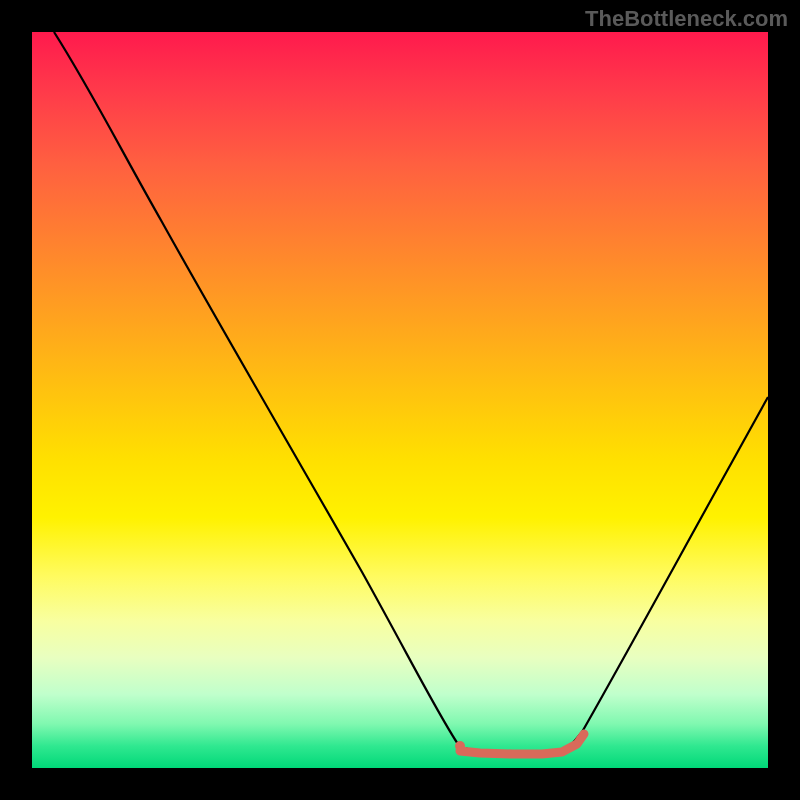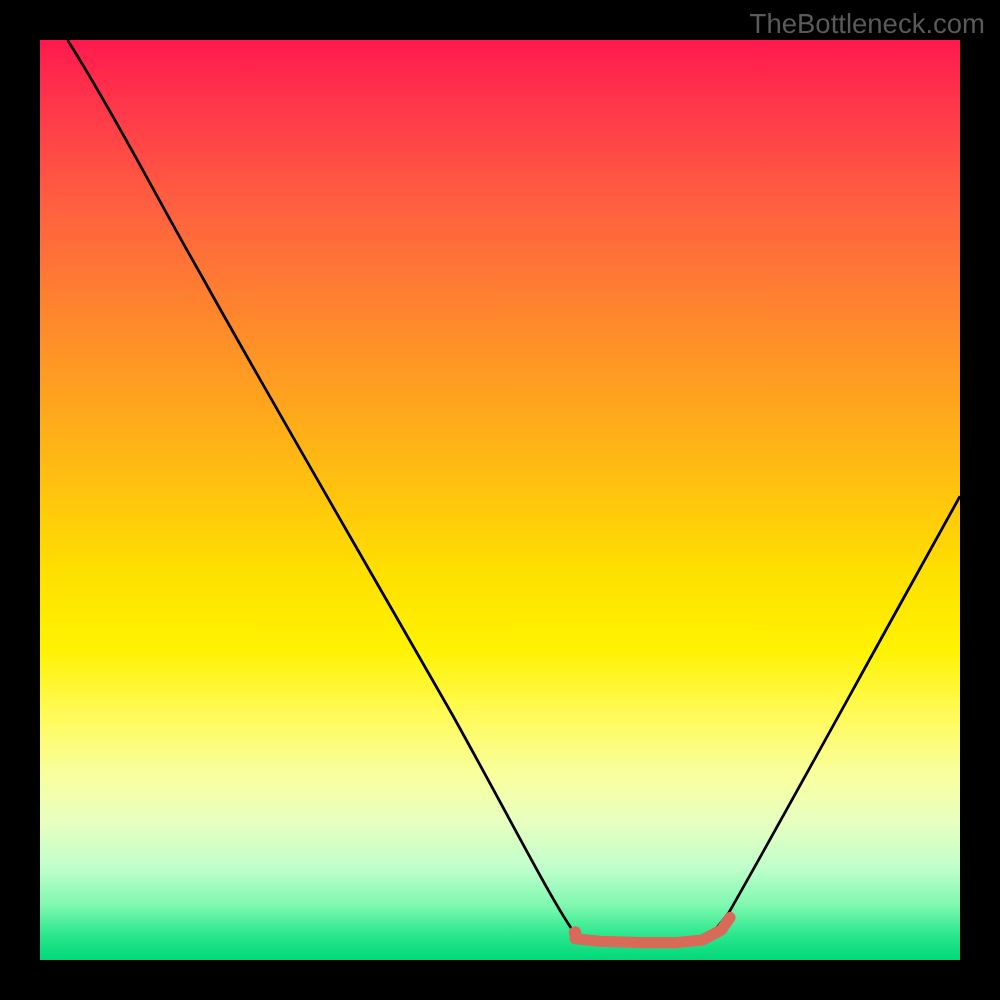--- a/index.html
+++ b/index.html
@@ -9,21 +9,21 @@
     background: #000;
     position: relative;
     font-family: Arial, sans-serif;
   }
   .watermark {
     position: absolute;
     top: 6px;
     right: 12px;
     color: #5a5a5a;
     font-size: 22px;
-    font-weight: 400;
+    font-weight: 700;
     z-index: 10;
   }
   .plot-area {
     position: absolute;
     left: 32px;
     top: 32px;
     width: 736px;
     height: 736px;
   }
   .gradient-bg {

